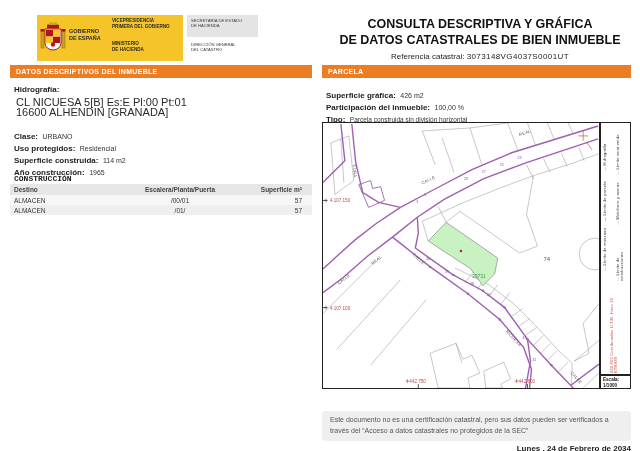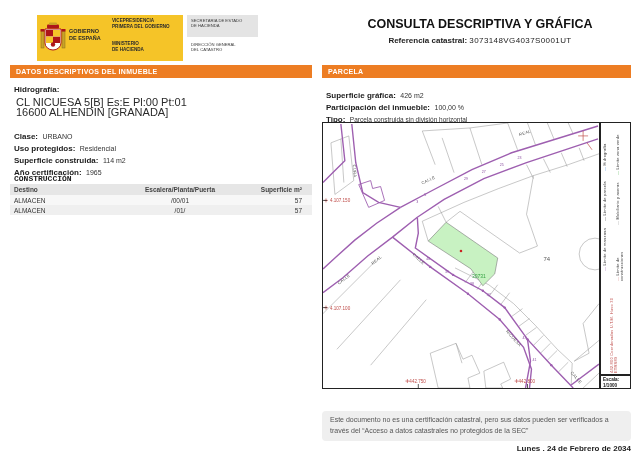--- a/index.html
+++ b/index.html
@@ -1,19 +1,19 @@
 <!DOCTYPE html>
 <html><head>
 <meta charset="utf-8">
 <style>
   html,body{margin:0;padding:0;background:#fff;}
   .page{position:relative;width:640px;height:451px;background:#fff;overflow:hidden;
         font-family:"Liberation Sans",sans-serif;color:#222;margin-top:8px;}
   .abs{position:absolute;}
-  .b{font-weight:bold;}
+  .b{font-weight:normal;}
   
   .logo-col{box-sizing:border-box;}
   .yellow{background:#F5C428;}
   .logo-cell{box-sizing:border-box;white-space:pre-line;line-height:1.25;padding:3px 4px;}
   .gob-name{font-size:5.5px;font-weight:bold;color:#2b2b2b;line-height:1.2;}
   
   .panel-bar{background:#ED7D23;color:#fff;font-size:7px;font-weight:bold;
              line-height:13px;padding-left:6px;letter-spacing:.3px;box-sizing:border-box;}
   .lbl{font-weight:bold;font-size:8px;color:#1c1c1c;}
   .val{font-size:7px;color:#333;}
@@ -77,20 +77,21 @@
     <div class="abs logo-col" style="left:150px;top:0;width:71px;height:46px;">
       <div class="logo-cell" style="font-size:4.2px;color:#3a3a3a;background:#E4E4E4;height:22px;margin-bottom:2px;">SECRETARÍA DE ESTADO
 DE HACIENDA</div>
       <div class="logo-cell" style="font-size:4.2px;color:#3a3a3a;background:#fff;height:22px;">DIRECCIÓN GENERAL
 DEL CATASTRO</div>
     </div>
   </div>
 
   <div class="abs" style="left:330px;top:8px;width:300px;text-align:center;">
     <div class="title-line">CONSULTA DESCRIPTIVA Y GRÁFICA</div>
+    <div class="title-line">DE DATOS CATASTRALES DE BIEN INMUEBLE</div>
     <div class="ref-line" style="margin-top:4px;">
       <span class="b">Referencia catastral:</span>
       <span style="letter-spacing:.4px;">3073148VG4037S0001UT</span>
     </div>
   </div>
 
   <div class="abs panel-bar" style="left:10px;top:57px;width:302px;height:13px;">DATOS DESCRIPTIVOS DEL INMUEBLE</div>
 
   <div class="abs lbl" style="left:14px;top:77px;">Hidrografía:</div>
   <div class="abs addr" style="left:16px;top:88px;">CL NICUESA 5[B] Es:E Pl:00 Pt:01</div>
@@ -102,21 +103,21 @@
   </div>
   <div class="abs" style="left:14px;top:129px;">
     <span class="lbl">Uso protegidos:</span>
     <span class="val">Residencial</span>
   </div>
   <div class="abs" style="left:14px;top:141px;">
     <span class="lbl">Superficie construida:</span>
     <span class="val">114 m2</span>
   </div>
   <div class="abs" style="left:14px;top:153px;">
-    <span class="lbl">Año certificación:</span>
+    <span class="lbl">Año construcción:</span>
     <span class="val">1965</span>
   </div>
 
   <div class="abs lbl" style="left:14px;top:166px;font-family:Liberation Mono, monospace;">CONSTRUCCIÓN</div>
 
   <div class="abs trow thead" style="left:10px;top:176px;width:302px;height:11px;">
     <span class="tc-dest">Destino</span>
     <span class="tc-esc">Escalera/Planta/Puerta</span>
     <span class="tc-sup">Superficie m²</span>
   </div>

